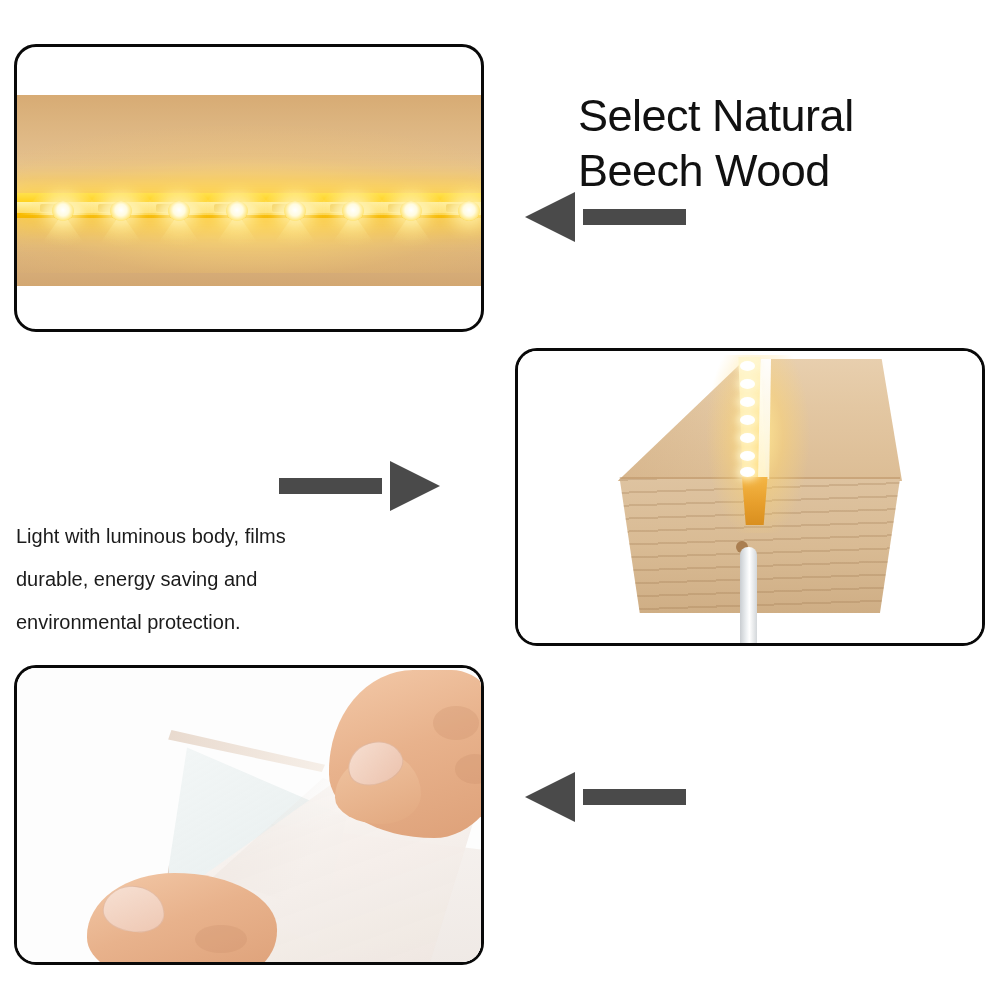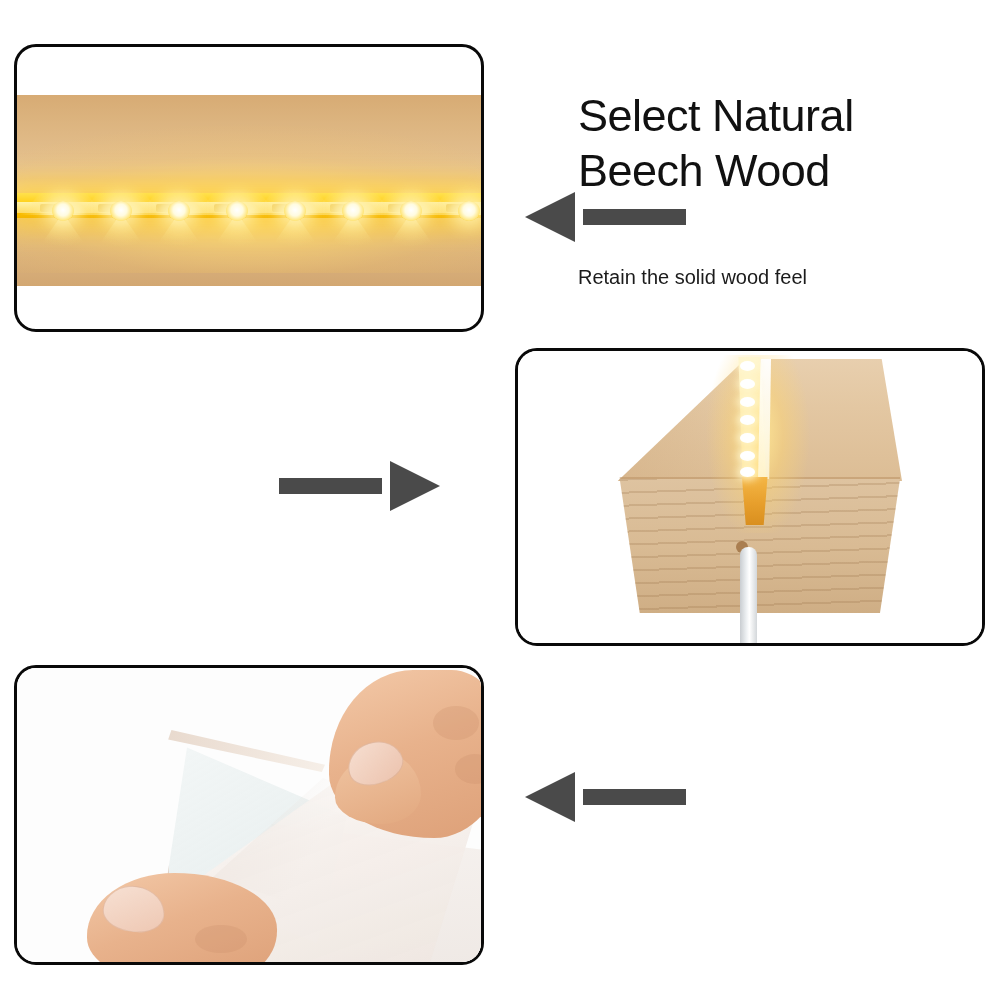--- a/index.html
+++ b/index.html
@@ -319,28 +319,30 @@
   </div>
 
   <div class="heading" id="heading-wood">Select Natural
 Beech Wood</div>
 
   <div class="arrow left" id="arrow-wood">
     <div class="head"></div>
     <div class="bar"></div>
   </div>
 
-  <div class="body" id="body-wood">Retain the solid wood feel</div>
 
 
   <div class="arrow right" id="arrow-led">
     <div class="bar"></div>
     <div class="head"></div>
   </div>
 
+  <div class="body" id="body-led">Light with luminous body,  films
+durable,  energy saving and
+environmental protection.</div>
 
   <div class="panel" id="panel-block">
     <div class="block-photo">
       <div class="blk-top"></div>
       <div class="blk-top2"></div>
       <div class="blk-edge"></div>
       <div class="blk-face"></div>
       <div class="blk-rings"></div>
 
       <div class="slot-glow"></div>

